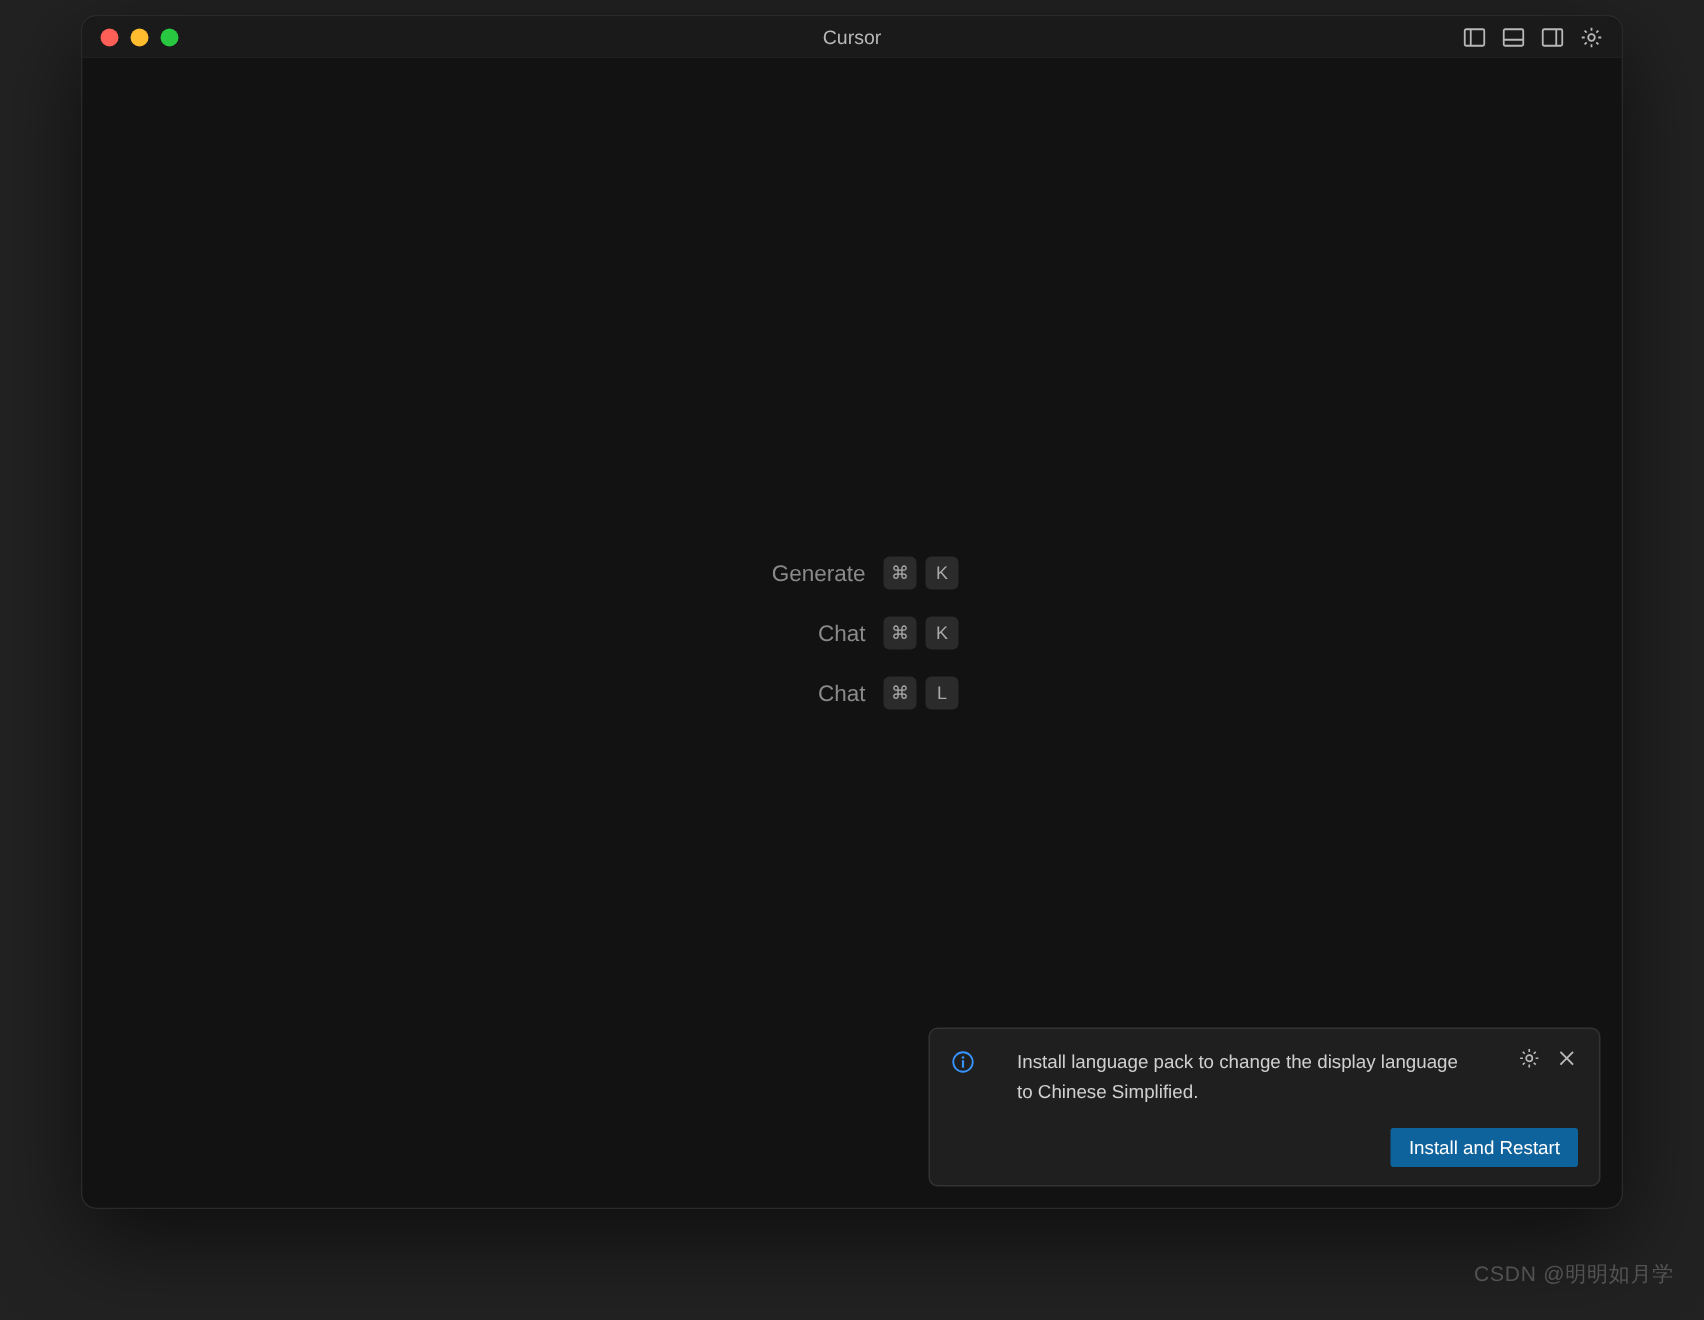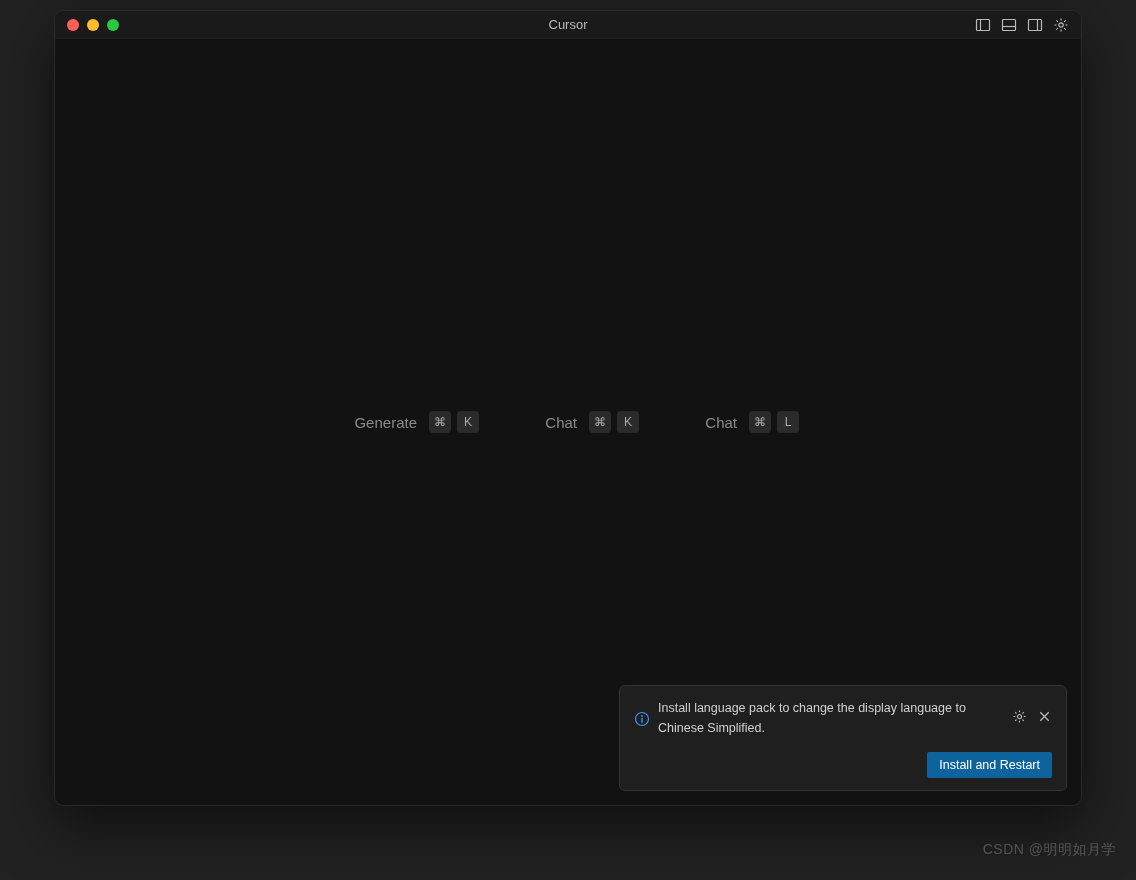--- a/index.html
+++ b/index.html
@@ -87,21 +87,21 @@
       background: #121212;
       border-bottom-left-radius: 10px;
       border-bottom-right-radius: 10px;
     }
     .shortcuts {
       position: absolute;
       top: 50%;
       left: 50%;
       transform: translate(-50%, -50%);
       display: flex;
-      flex-direction: row;
+      flex-direction: column;
       gap: 18px;
     }
     .shortcut-row {
       display: flex;
       align-items: center;
       gap: 12px;
     }
     .shortcut-label {
       color: #8a8a8a;
       font-size: 15px;
@@ -132,22 +132,22 @@
       background: #1f1f1f;
       border: 1px solid #333;
       border-radius: 6px;
       padding: 12px 14px;
       display: flex;
       flex-direction: column;
       gap: 14px;
     }
     .notification-header {
       display: flex;
-      align-items: center;
-      gap: 8px;
+      align-items: flex-start;
+      gap: 28px;
     }
     .info-icon {
       flex-shrink: 0;
       width: 16px;
       height: 16px;
       margin-top: 2px;
     }
     .info-icon svg {
       width: 16px;
       height: 16px;

